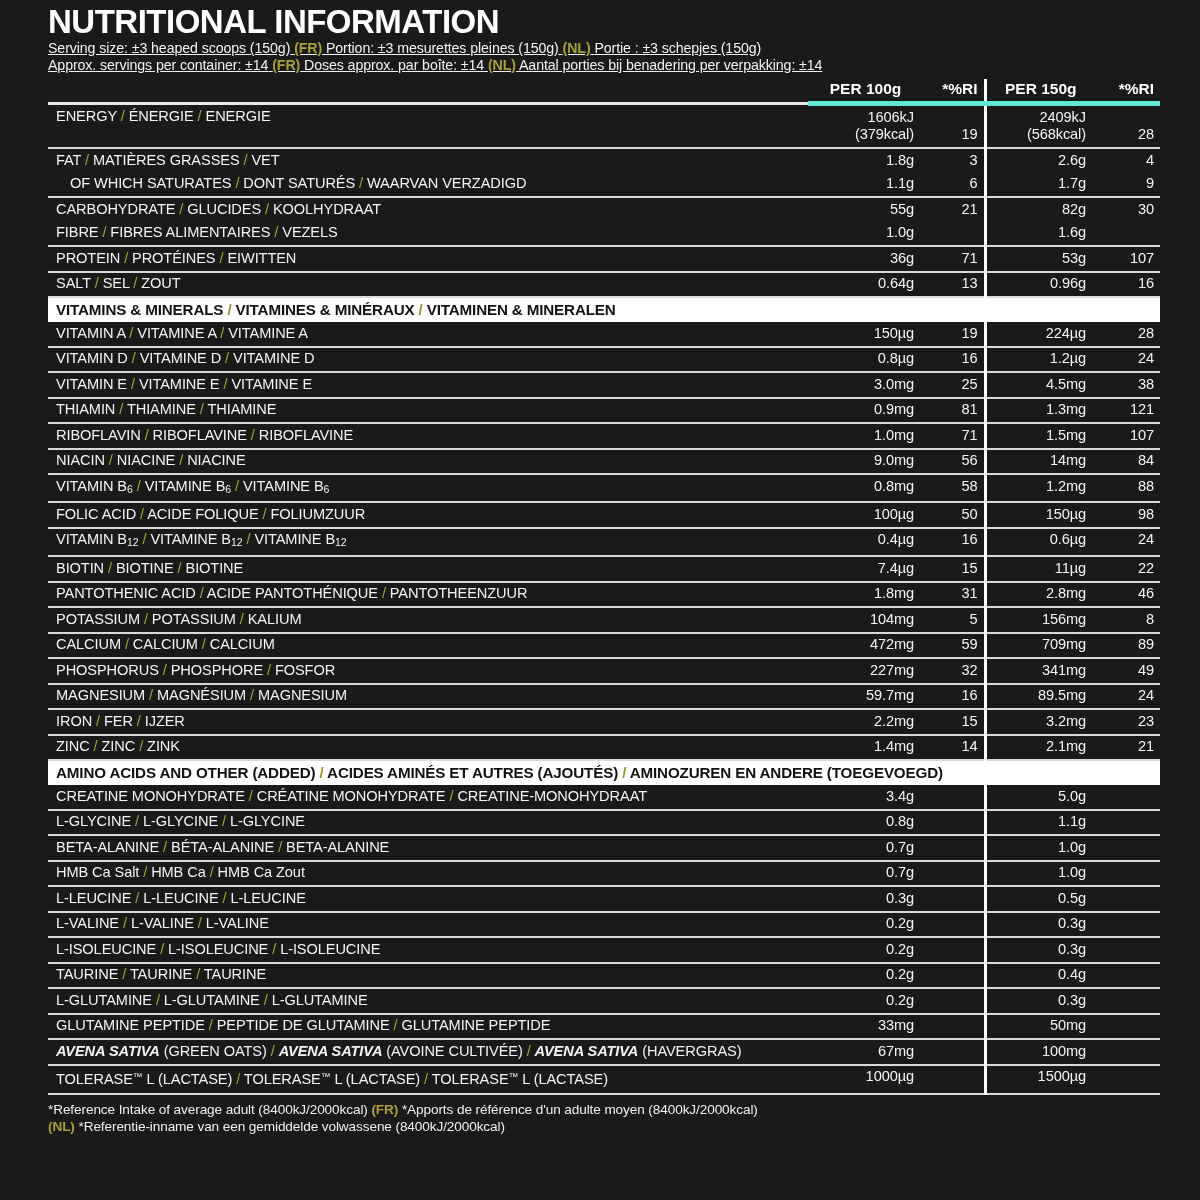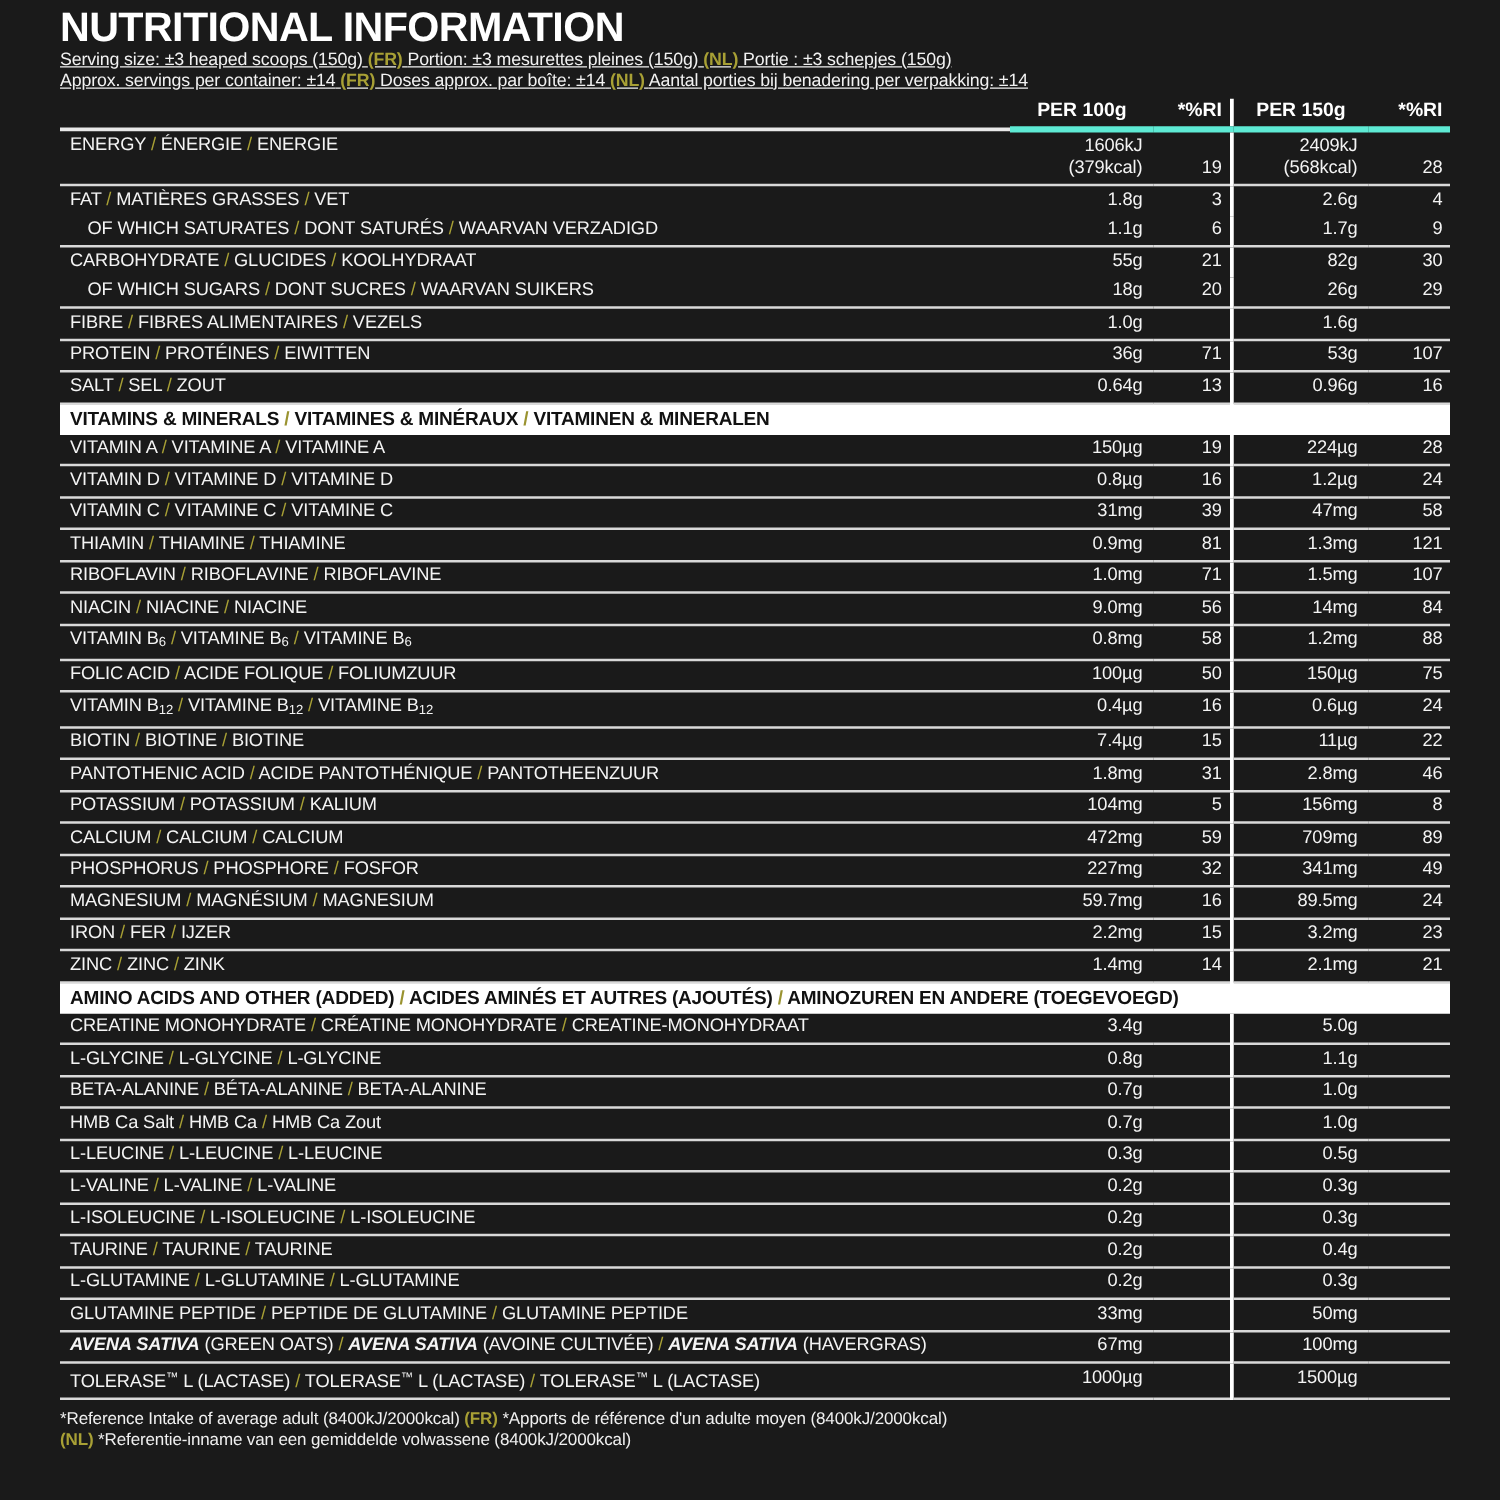--- a/index.html
+++ b/index.html
@@ -162,27 +162,20 @@
           <td class="ri">9</td>
         </tr>
         <tr class="row">
           <td class="name">CARBOHYDRATE <span class="slash">/</span> GLUCIDES <span class="slash">/</span> KOOLHYDRAAT</td>
           <td class="val">55g</td>
           <td class="ri">21</td>
           <td class="val v2">82g</td>
           <td class="ri">30</td>
         </tr>
         <tr class="row sep">
-          <td class="name sub">OF WHICH SUGARS <span class="slash">/</span> DONT SUCRES <span class="slash">/</span> WAARVAN SUIKERS</td>
-          <td class="val">18g</td>
-          <td class="ri">20</td>
-          <td class="val v2">26g</td>
-          <td class="ri">29</td>
-        </tr>
-        <tr class="row sep">
           <td class="name">FIBRE <span class="slash">/</span> FIBRES ALIMENTAIRES <span class="slash">/</span> VEZELS</td>
           <td class="val">1.0g</td>
           <td class="ri"></td>
           <td class="val v2">1.6g</td>
           <td class="ri"></td>
         </tr>
         <tr class="row sep">
           <td class="name">PROTEIN <span class="slash">/</span> PROTÉINES <span class="slash">/</span> EIWITTEN</td>
           <td class="val">36g</td>
           <td class="ri">71</td>
@@ -207,25 +200,25 @@
           <td class="ri">28</td>
         </tr>
         <tr class="row sep">
           <td class="name">VITAMIN D <span class="slash">/</span> VITAMINE D <span class="slash">/</span> VITAMINE D</td>
           <td class="val">0.8µg</td>
           <td class="ri">16</td>
           <td class="val v2">1.2µg</td>
           <td class="ri">24</td>
         </tr>
         <tr class="row sep">
-          <td class="name">VITAMIN C <span class="slash">/</span> VITAMINE C <span class="slash">/</span> VITAMINE C</td>
-          <td class="val">31mg</td>
-          <td class="ri">39</td>
-          <td class="val v2">47mg</td>
-          <td class="ri">58</td>
+          <td class="name">VITAMIN E <span class="slash">/</span> VITAMINE E <span class="slash">/</span> VITAMINE E</td>
+          <td class="val">3.0mg</td>
+          <td class="ri">25</td>
+          <td class="val v2">4.5mg</td>
+          <td class="ri">38</td>
         </tr>
         <tr class="row sep">
           <td class="name">THIAMIN <span class="slash">/</span> THIAMINE <span class="slash">/</span> THIAMINE</td>
           <td class="val">0.9mg</td>
           <td class="ri">81</td>
           <td class="val v2">1.3mg</td>
           <td class="ri">121</td>
         </tr>
         <tr class="row sep">
           <td class="name">RIBOFLAVIN <span class="slash">/</span> RIBOFLAVINE <span class="slash">/</span> RIBOFLAVINE</td>
@@ -246,21 +239,21 @@
           <td class="val">0.8mg</td>
           <td class="ri">58</td>
           <td class="val v2">1.2mg</td>
           <td class="ri">88</td>
         </tr>
         <tr class="row sep">
           <td class="name">FOLIC ACID <span class="slash">/</span> ACIDE FOLIQUE <span class="slash">/</span> FOLIUMZUUR</td>
           <td class="val">100µg</td>
           <td class="ri">50</td>
           <td class="val v2">150µg</td>
-          <td class="ri">75</td>
+          <td class="ri">98</td>
         </tr>
         <tr class="row sep">
           <td class="name">VITAMIN B<span class="sub2">12</span> <span class="slash">/</span> VITAMINE B<span class="sub2">12</span> <span class="slash">/</span> VITAMINE B<span class="sub2">12</span></td>
           <td class="val">0.4µg</td>
           <td class="ri">16</td>
           <td class="val v2">0.6µg</td>
           <td class="ri">24</td>
         </tr>
         <tr class="row sep">
           <td class="name">BIOTIN <span class="slash">/</span> BIOTINE <span class="slash">/</span> BIOTINE</td>

